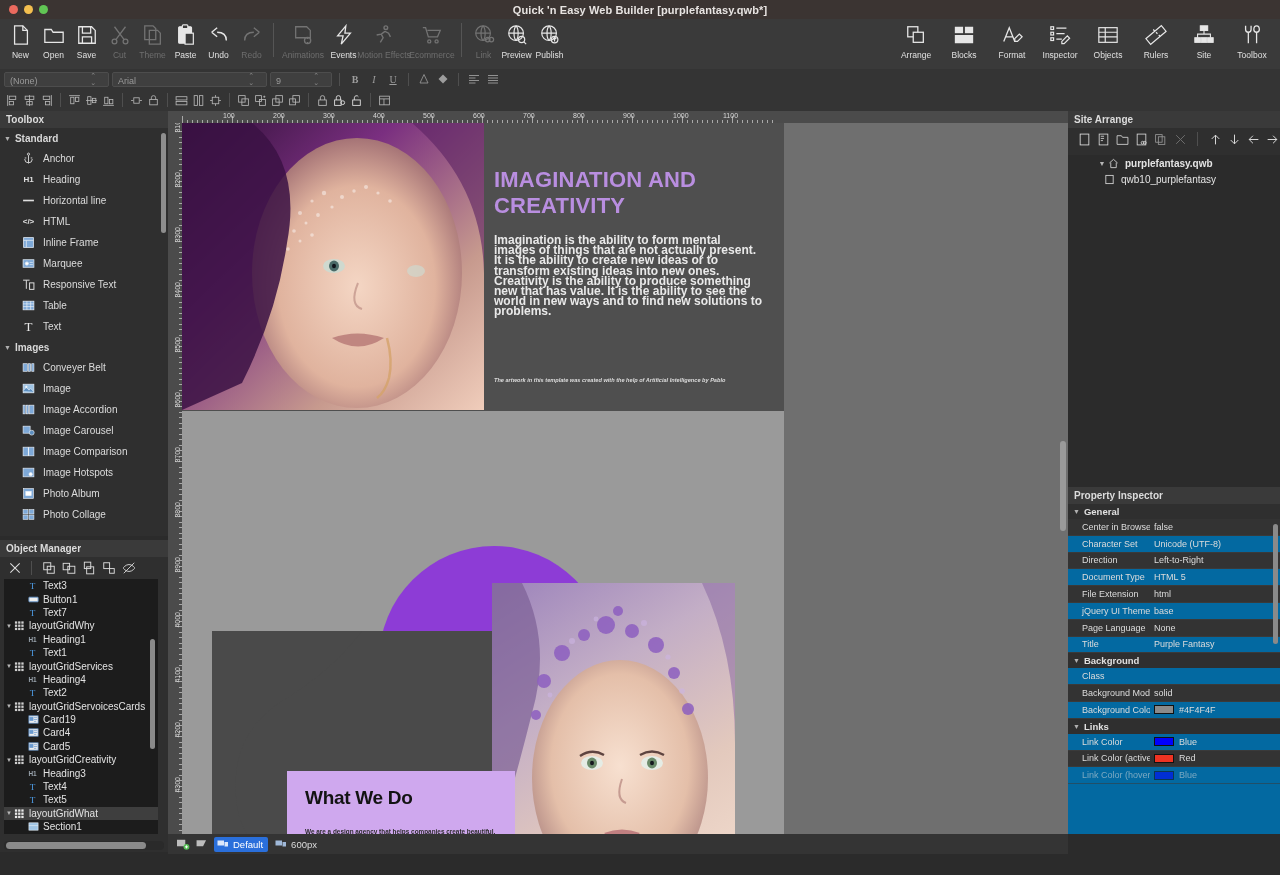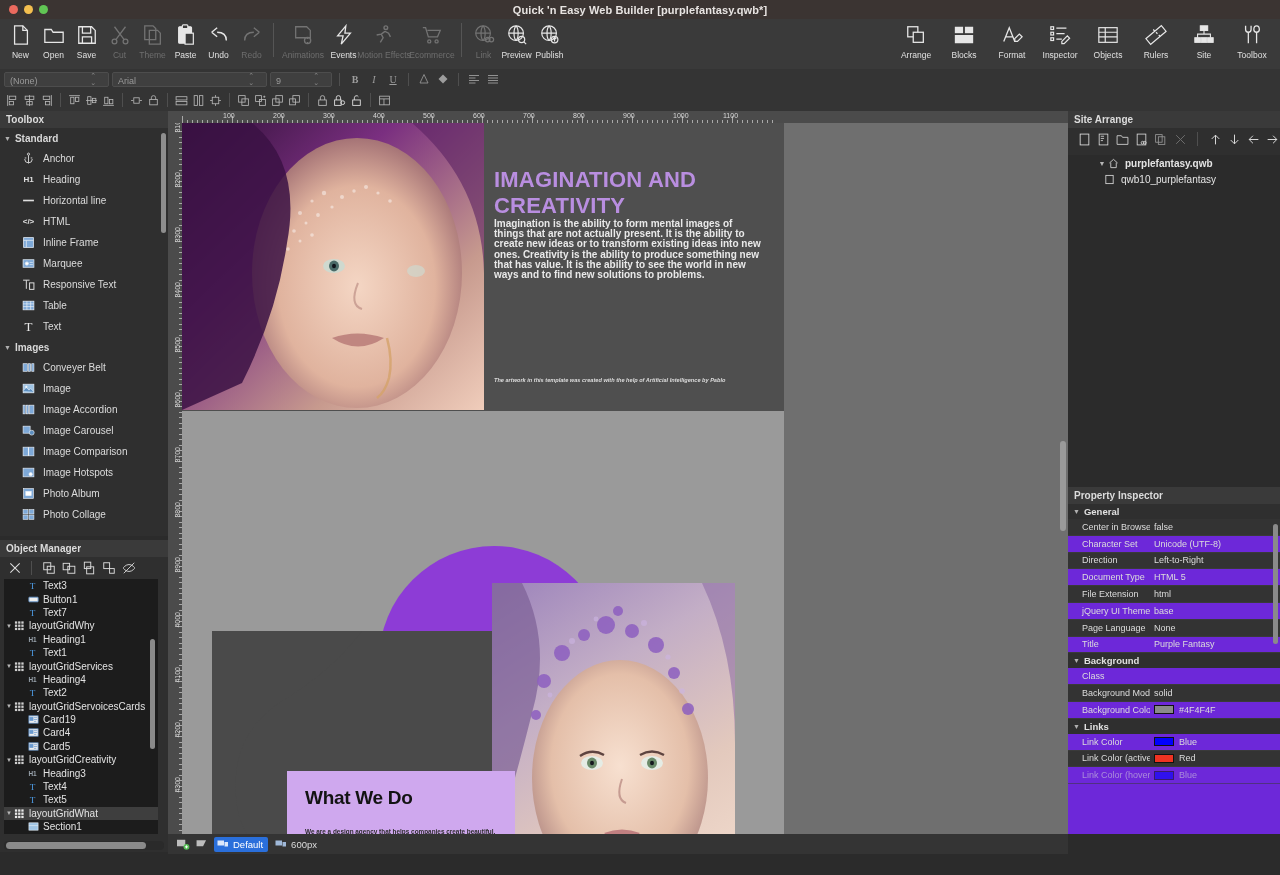--- a/index.html
+++ b/index.html
@@ -138,21 +138,21 @@
     position: absolute; left: 0; top: 0; width: 602px; height: 730px; background: #4f4f4f;
   }
 
   
   .hero { position: absolute; left: 0; top: 0; width: 602px; height: 287px; display: flex; }
   .hero-img { width: 302px; height: 287px; position: relative; overflow: hidden;
               background: linear-gradient(160deg,#3a1240 0%,#6a2570 30%,#c79a8e 62%,#e8bfae 100%); }
   .face-a { position: absolute; inset: 0; }
   .hero-txt { flex: 1; padding: 44px 20px 0 10px; position: relative; }
   .hero-h1 { font-size: 22px; line-height: 26px; font-weight: bold; color: #b98ee0; letter-spacing: .2px; }
-  .hero-p { font-size: 10px; line-height: 10.2px; color: #e9e9e9; font-weight: bold; max-width: 280px; }
+  .hero-p { margin-top: 16px; font-size: 12px; line-height: 10.2px; color: #e9e9e9; font-weight: bold; max-width: 280px; }
   .hero-note { position: absolute; bottom: 27px; left: 10px; font-size: 5.6px; font-style: italic; font-weight: bold; color: #ddd; }
 
   
   .band2 { position: absolute; left: 0; top: 288px; width: 602px; height: 442px; background: #9a9a9a; overflow: hidden; }
   .purple-circle { position: absolute; left: 197px; top: 135px; width: 230px; height: 230px; border-radius: 50%; background: #8d3cd6; }
   .blob { position: absolute; left: 30px; top: 220px; width: 330px; height: 240px; background: #4a4a4a; }
   .what-card { position: absolute; left: 105px; top: 360px; width: 228px; height: 156px; background: #cfa8ee; padding: 16px 18px; }
   .what-h { font-size: 19px; font-weight: bold; color: #131313; letter-spacing: -.3px; }
   .what-p { margin-top: 18px; font-size: 6.4px; line-height: 9px; color: #2a2a2a; font-weight: bold; }
   .photo2 { position: absolute; left: 310px; top: 172px; width: 243px; height: 386px; overflow: hidden;
@@ -160,21 +160,21 @@
 
   .canvas-vscroll { position: absolute; right: 2px; top: 330px; width: 6px; height: 90px; background: #9a9a9a; border-radius: 3px; }
 
   
   .site-panel { position: absolute; left: 1068px; top: 111px; width: 212px; height: 376px; background: #2f2f2f; }
   .sm-tools { height: 22px; display: flex; align-items: center; padding-left: 9px; gap: 5px; }
   .sm-tools .abtn svg { width: 13px; height: 13px; }
   .sm-tree { position: absolute; top: 44px; left: 0; right: 0; bottom: 0; background: #2b2b2b; font-size: 10px; }
   .sm-row { display: flex; align-items: center; height: 16px; color: #e4e4e4; }
 
-  .prop-panel { position: absolute; left: 1068px; top: 487px; width: 212px; height: 347px; background: #6d28d9; }
+  .prop-panel { position: absolute; left: 1068px; top: 487px; width: 212px; height: 347px; background: #0369a1; }
   .prop-list { position: absolute; top: 17px; left: 0; right: 0; bottom: 0; overflow: hidden; }
   .prop-grp { display: flex; align-items: center; height: 15px; font-size: 9.5px; font-weight: bold; color: #e0e0e0; padding-left: 5px; background: #2f2f2f; }
   .prop-row { display: flex; height: 16.8px; align-items: center; font-size: 9px; color: #dcdcdc; border-bottom: 1px solid #3a3a3a; }
   .prop-row:nth-child(even) { background: #333; }
   .prop-k { width: 82px; padding-left: 14px; overflow: hidden; white-space: nowrap; }
   .prop-v { flex: 1; padding-left: 4px; display: flex; align-items: center; gap: 5px; overflow: hidden; white-space: nowrap; }
   .swatch { width: 20px; height: 9px; border: 1px solid #111; display: inline-block; flex: 0 0 20px; }
   .prop-vscroll { position: absolute; right: 2px; top: 20px; width: 5px; height: 120px; background: #8a8a8a; border-radius: 3px; }
 
   

